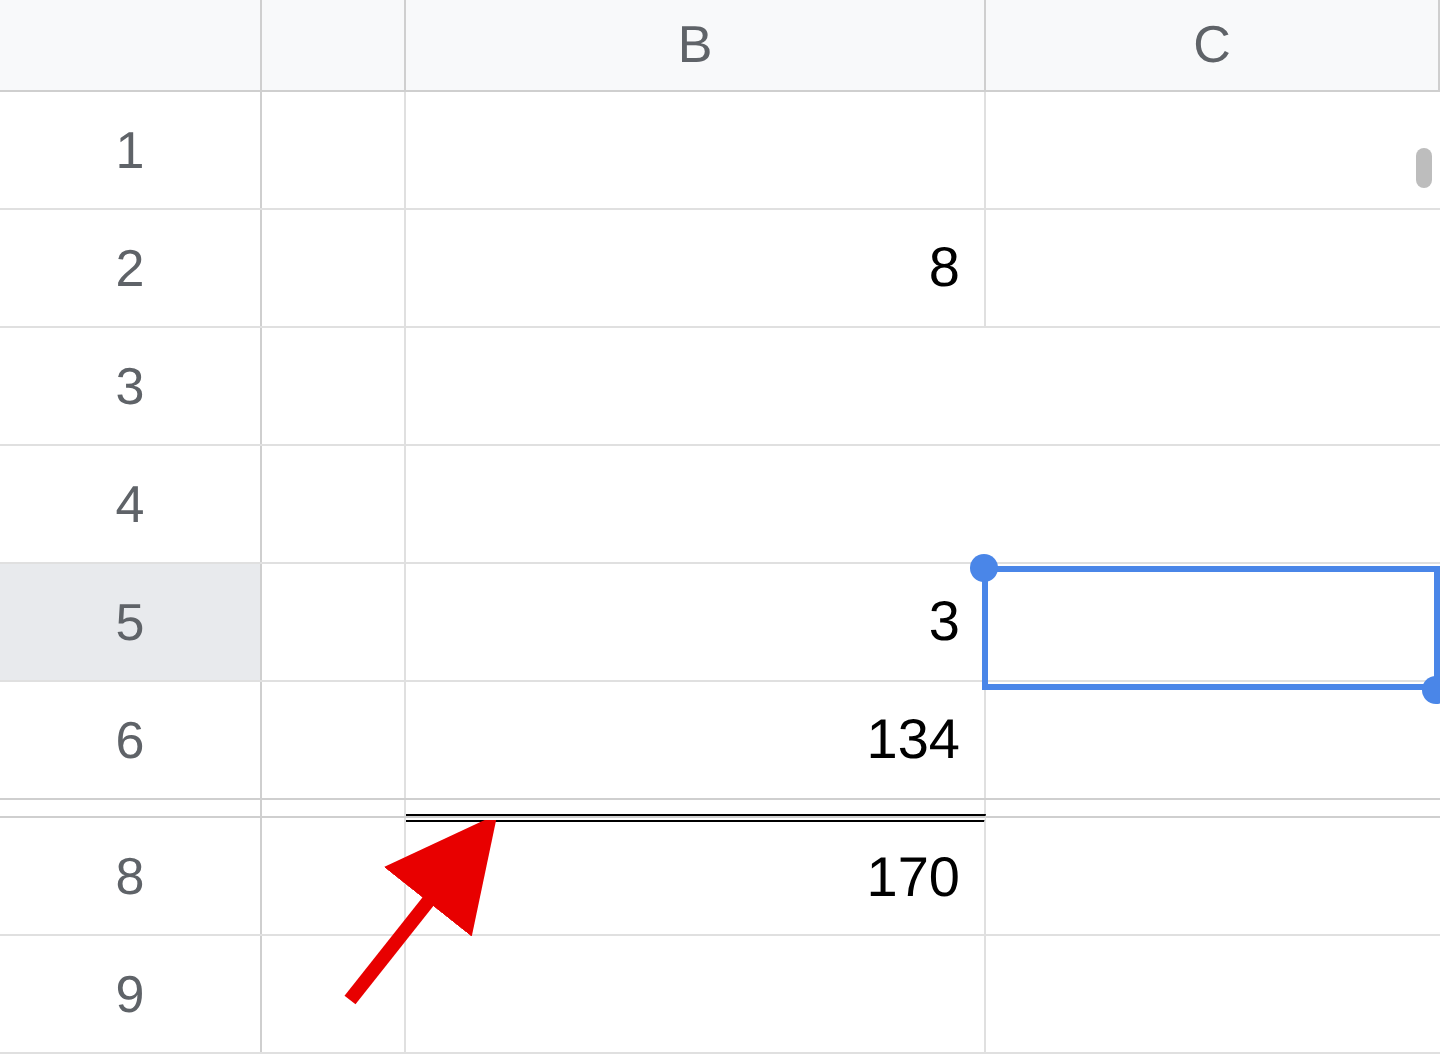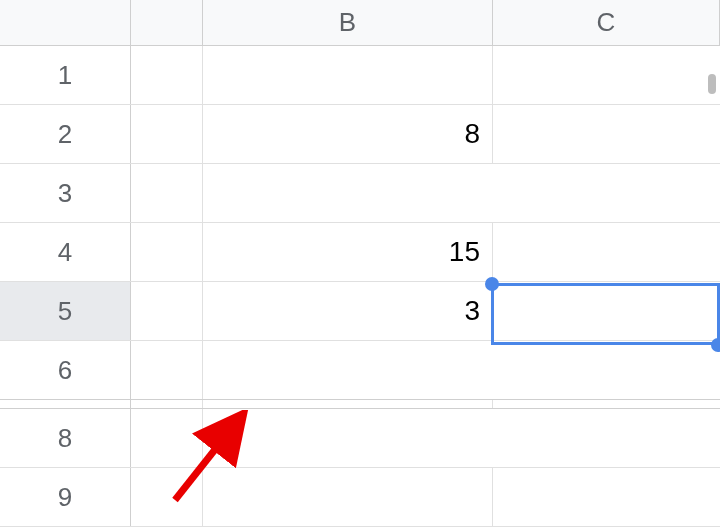--- a/index.html
+++ b/index.html
@@ -141,47 +141,48 @@
 
   <div class="grid-row">
     <div class="row-header">3</div>
     <div class="stub-cell"></div>
     <div class="cell-c"></div>
   </div>
 
   <div class="grid-row">
     <div class="row-header">4</div>
     <div class="stub-cell"></div>
-    <div class="cell-b">15</div>
     <div class="cell-c"></div>
   </div>
 
   <div class="grid-row">
     <div class="row-header active">5</div>
     <div class="stub-cell"></div>
     <div class="cell-b">3</div>
     <div class="cell-c"></div>
   </div>
 
   <div class="grid-row">
     <div class="row-header">6</div>
     <div class="stub-cell"></div>
+    <div class="cell-b">134</div>
     <div class="cell-c"></div>
   </div>
 
   <div class="grid-row hidden-marker">
     <div class="row-header" style="width:131px;"></div>
     <div class="stub-cell"></div>
     <div class="cell-b"></div>
     <div class="cell-c"></div>
   </div>
 
   <div class="grid-row">
     <div class="row-header">8</div>
     <div class="stub-cell"></div>
+    <div class="cell-b double-border-top">170</div>
     <div class="cell-c"></div>
   </div>
 
   <div class="grid-row">
     <div class="row-header">9</div>
     <div class="stub-cell"></div>
     <div class="cell-b"></div>
     <div class="cell-c"></div>
   </div>
 

